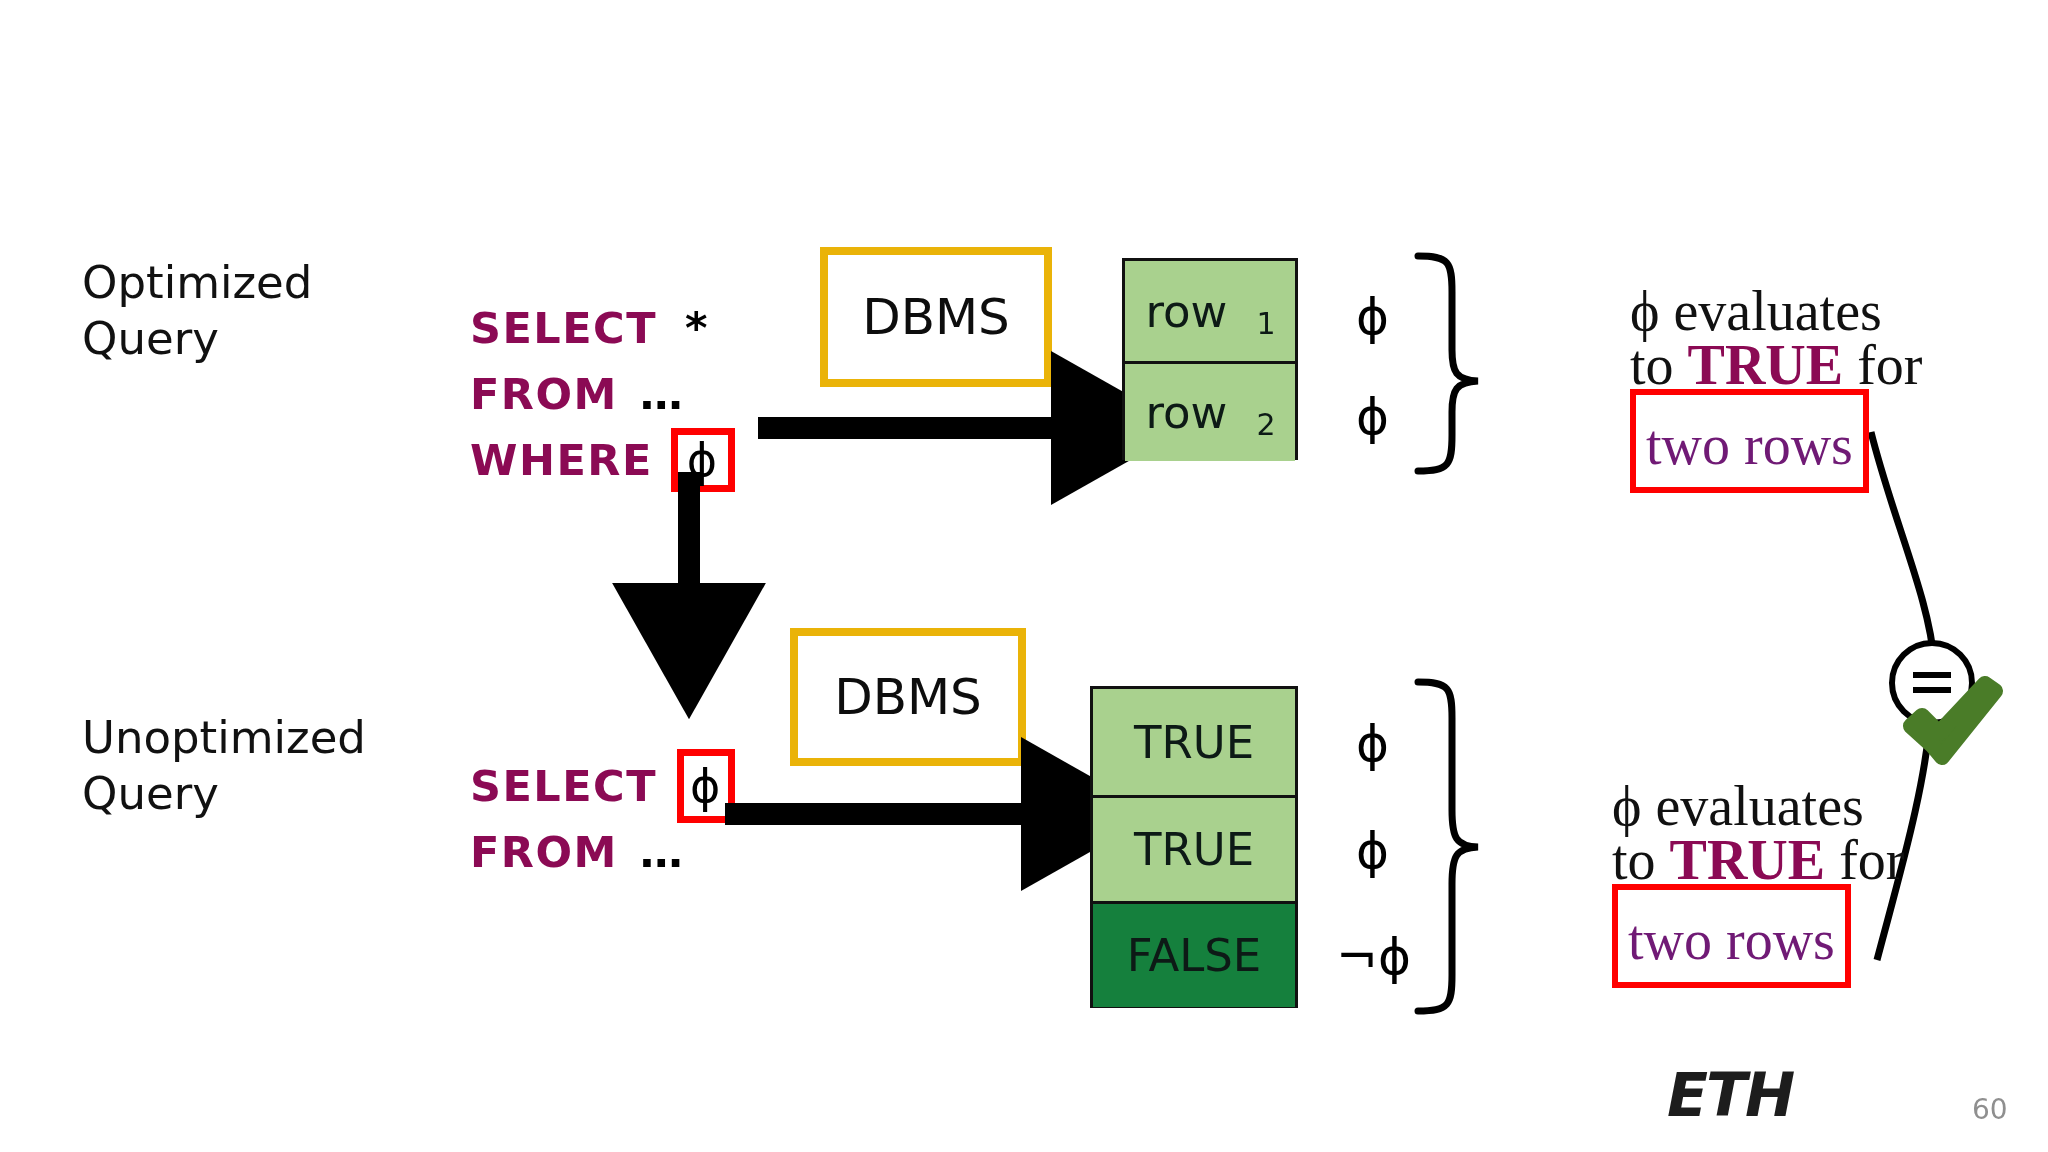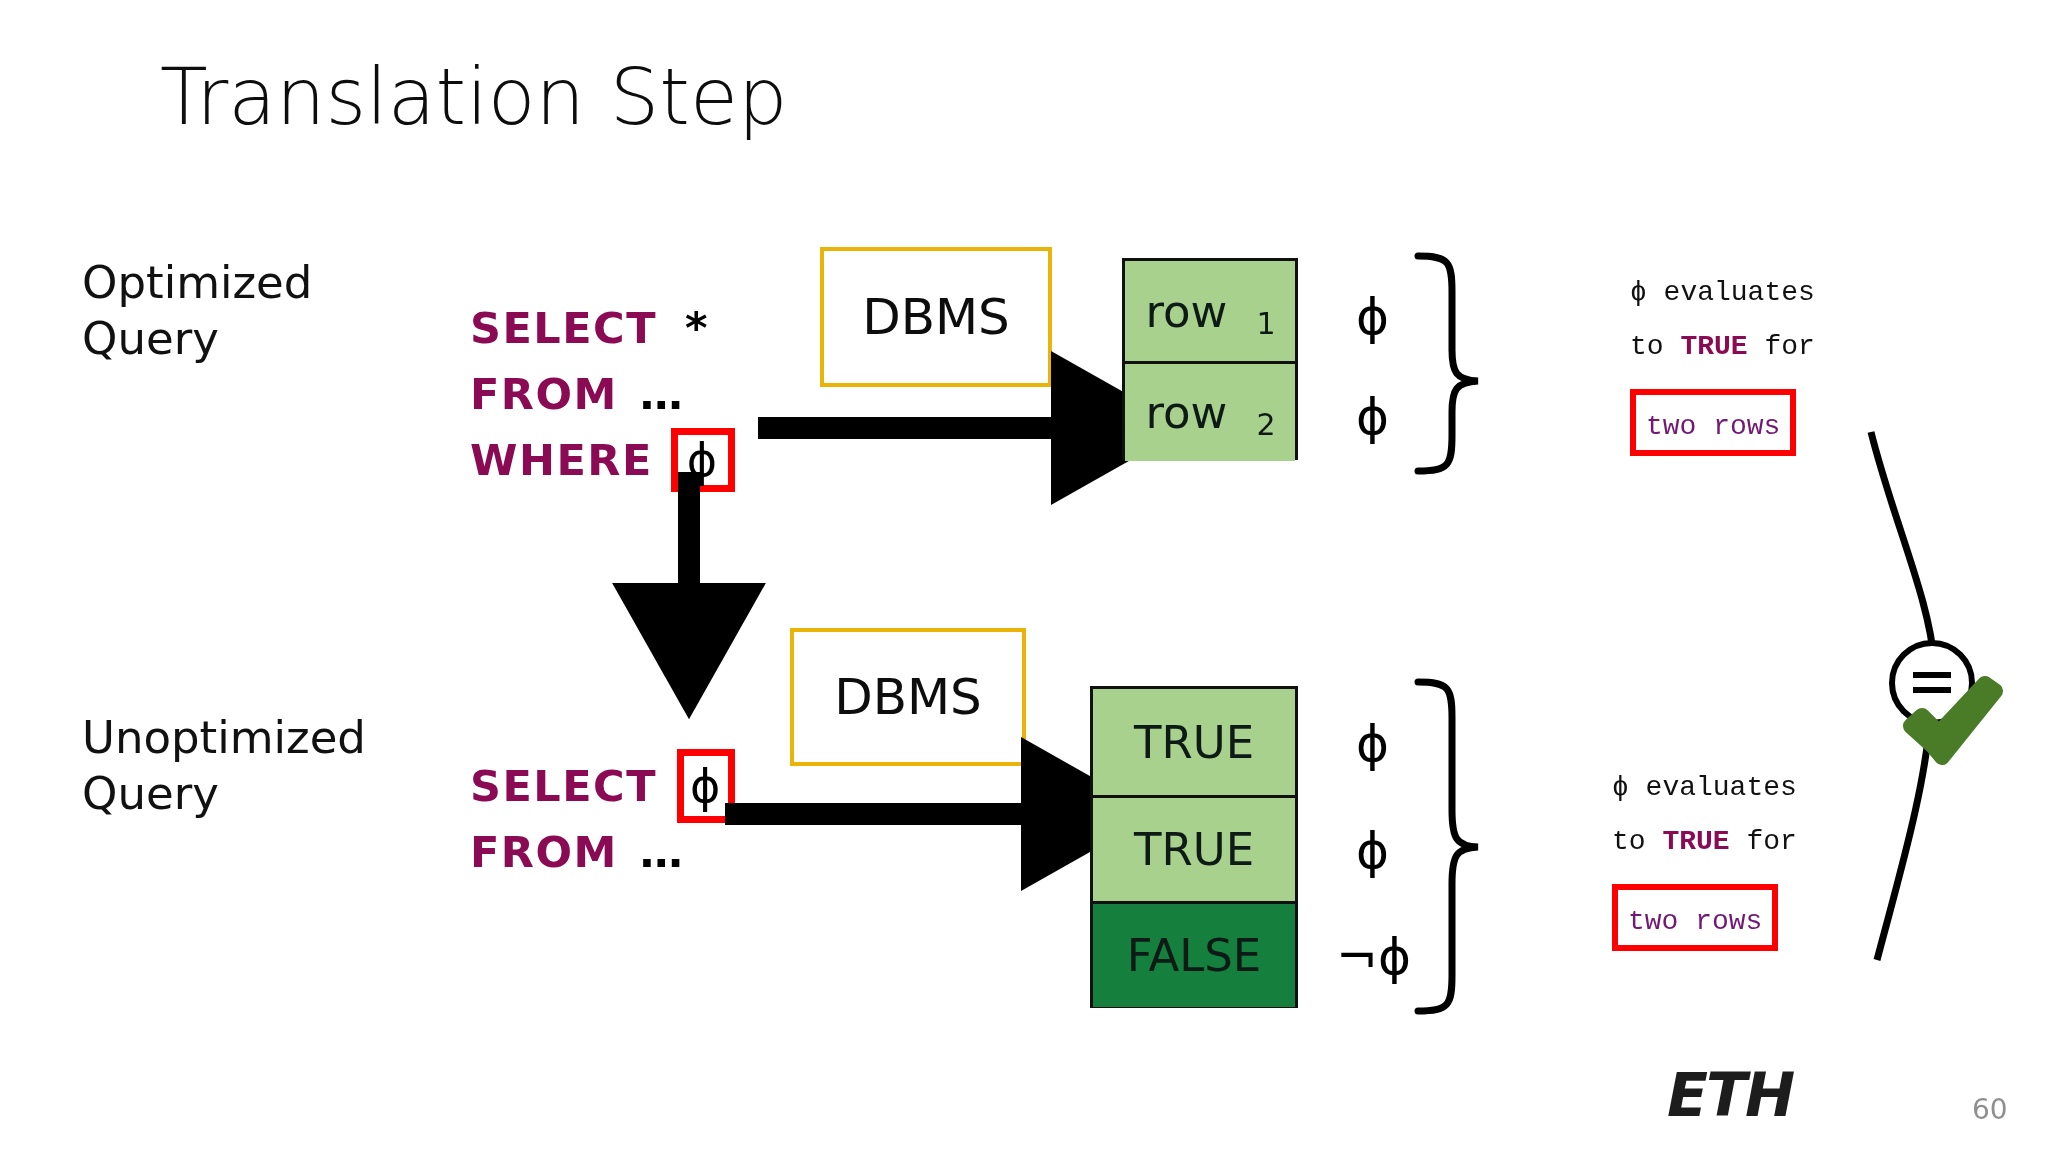--- a/index.html
+++ b/index.html
@@ -61,21 +61,21 @@
     box-sizing:border-box;
     color:#000000;
     font-weight:400;
     font-family:"DejaVu Sans", sans-serif;
   }
   #phi-where-box{width:64px;height:64px;font-size:46px;margin-left:18px;}
   #phi-select-box{width:58px;height:74px;font-size:46px;margin-left:20px;}
 
   
   .dbms-box{
-    border:4px solid #eab308;
+    border:8px solid #eab308;
     background:#ffffff;
     box-sizing:border-box;
     display:flex;align-items:center;justify-content:center;
     font-size:50px;color:#0d0d0d;
     font-family:"DejaVu Sans", sans-serif;
   }
   #dbms-top{left:820px;top:247px;width:232px;height:140px;}
   #dbms-bottom{left:790px;top:628px;width:236px;height:138px;}
 
   
@@ -94,22 +94,22 @@
   #table-top .rescell{height:100px;}
   #table-bottom{left:1090px;top:686px;width:208px;height:322px;}
   #table-bottom .rescell{height:106px;}
   .sub{font-size:30px;vertical-align:baseline;position:relative;top:12px;left:1px;}
 
   
   .phi-col{font-size:50px;color:#000000;font-family:"DejaVu Sans", sans-serif;}
 
   
   .expl{
-    font-size:28px;color:#111111;line-height:1.32;
-    font-family:Liberation Mono, monospace;
+    font-size:56px;color:#111111;line-height:1.32;
+    font-family:Liberation Serif, serif;
     white-space:nowrap;
   }
   .expl .true{color:#8B0A54;font-weight:bold;}
   #expl-top{left:1630px;top:275px;}
   #expl-bottom{left:1612px;top:770px;}
   .expl-line{height:54px;}
   .redbox-text{
     display:inline-block;
     border:6px solid #FF0000;
     background:#ffffff;
@@ -129,21 +129,20 @@
     letter-spacing:-1px;font-family:"DejaVu Sans", sans-serif;margin-left:4px;
   }
   #page-number{left:1972px;top:1093px;font-size:28px;color:#8f8f8f;
     font-family:"DejaVu Sans", sans-serif;}
 </style>
 </head>
 <body>
 
 <div class="stage">
 
-  <div class="abs" id="slide-title">Translation Step</div>
 
   <div class="abs row-label" id="label-optimized">Optimized
 Query</div>
   <div class="abs row-label" id="label-unoptimized">Unoptimized
 Query</div>
 
   <div class="abs sql" id="sql-top">
     <div class="sqlline">
       <span class="kw">SELECT</span>
       <span class="star" style="margin-left:28px;">*</span>

